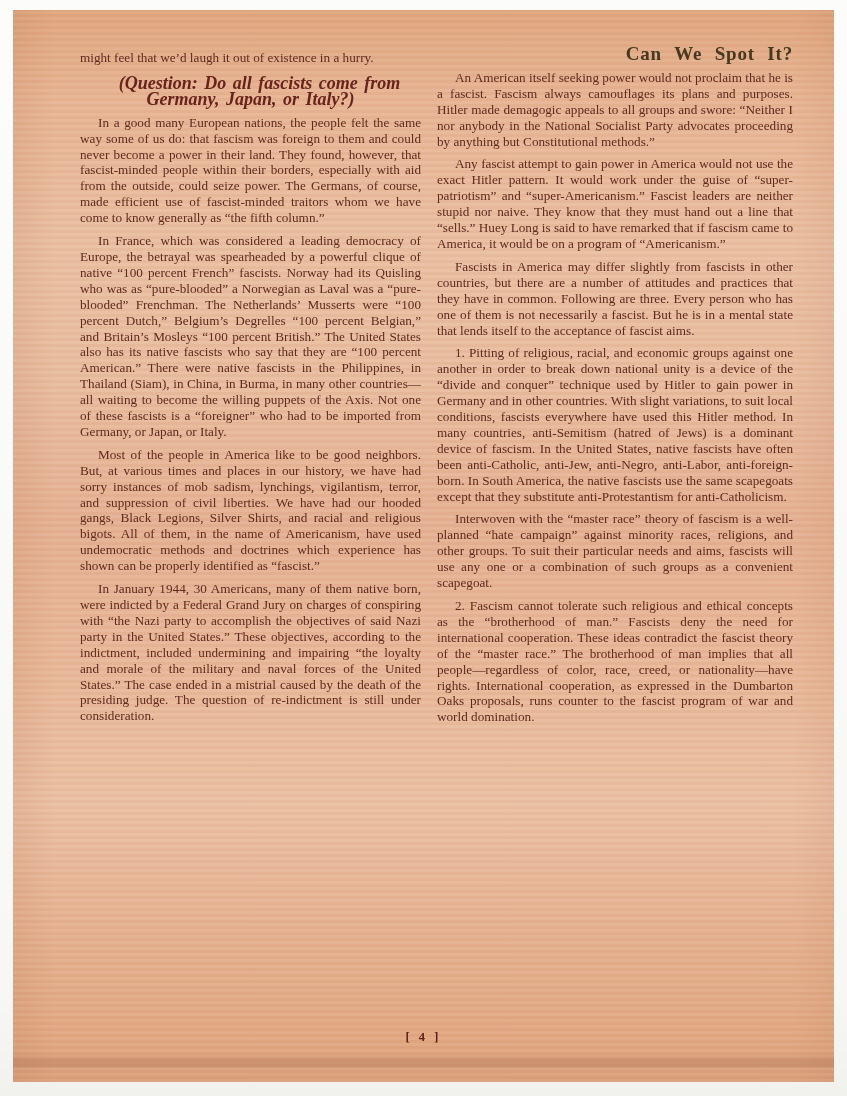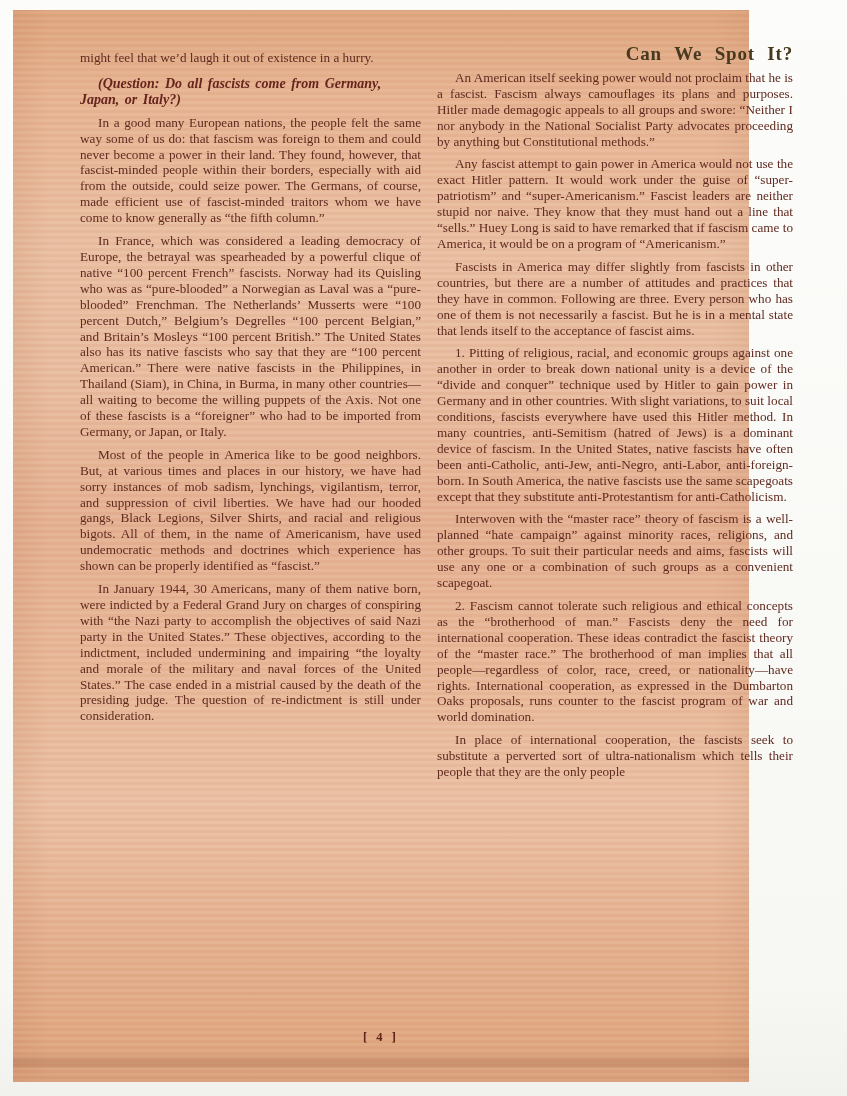--- a/index.html
+++ b/index.html
@@ -10,21 +10,21 @@
     font-family: "Liberation Serif", "DejaVu Serif", serif;
   }
   .scan-frame {
     position: relative;
     width: 847px; height: 1096px;
     background: linear-gradient(180deg, #fcfcfa 0%, #f7f7f4 90%, #f1f1ee 100%);
   }
   .paper {
     position: absolute;
     left: 13px; top: 10px;
-    width: 736px; height: 1072px;
+    width: 821px; height: 1072px;
     background:
       repeating-linear-gradient(0deg,
         rgba(255,245,235,0.05) 0px, rgba(255,245,235,0.05) 3px,
         rgba(170,95,60,0.05) 3px, rgba(170,95,60,0.05) 6px),
       linear-gradient(to right,
         rgba(175,100,65,0.13) 0%, rgba(175,100,65,0.0) 5%,
         rgba(175,100,65,0.0) 95%, rgba(175,100,65,0.10) 100%),
       linear-gradient(180deg,
         #dfa67f 0%, #e7b492 8%, #eabfa2 22%, #e9bda0 34%,
         #e5b192 48%, #e8b898 62%, #ebc0a4 74%, #e5b190 86%,
@@ -49,25 +49,25 @@
   .col-right { left: 424px; top: 36px; width: 356px; }
   .para {
     margin: 0 0 7px 0;
     text-indent: 18px;
   }
   .para.no-indent { text-indent: 0; }
   .question {
     margin: 10px 0 7px 0;
     font-weight: bold;
     font-style: italic;
-    font-size: 14px;
+    font-size: 18px;
     color: #66241c;
     text-indent: 18px;
     word-spacing: 2px;
-    text-align: left;
+    text-align: center;
   }
   .section-heading {
     margin: 0 0 8px 0;
     font-size: 19px;
     font-weight: bold;
     color: #47391f;
     letter-spacing: 0.8px;
     word-spacing: 7px;
     text-align: right;
     text-indent: 0;
@@ -97,17 +97,16 @@
         <p class="para">In January 1944, 30 Americans, many of them native born, were indicted by a Federal Grand Jury on charges of conspiring with “the Nazi party to accomplish the objectives of said Nazi party in the United States.” These objectives, according to the indictment, included undermining and impairing “the loyalty and morale of the military and naval forces of the United States.” The case ended in a mistrial caused by the death of the presiding judge. The question of re-indictment is still under consideration.</p>
       </div>
     <div class="column col-right">
         <h2 class="section-heading">Can We Spot It?</h2>
         <p class="para">An American itself seeking power would not proclaim that he is a fascist. Fascism always camouflages its plans and purposes. Hitler made demagogic appeals to all groups and swore: “Neither I nor anybody in the National Socialist Party advocates proceeding by anything but Constitutional methods.”</p>
         <p class="para">Any fascist attempt to gain power in America would not use the exact Hitler pattern. It would work under the guise of “super-patriotism” and “super-Americanism.” Fascist leaders are neither stupid nor naive. They know that they must hand out a line that “sells.” Huey Long is said to have remarked that if fascism came to America, it would be on a program of “Americanism.”</p>
         <p class="para">Fascists in America may differ slightly from fascists in other countries, but there are a number of attitudes and practices that they have in common. Following are three. Every person who has one of them is not necessarily a fascist. But he is in a mental state that lends itself to the acceptance of fascist aims.</p>
         <p class="para">1. Pitting of religious, racial, and economic groups against one another in order to break down national unity is a device of the “divide and conquer” technique used by Hitler to gain power in Germany and in other countries. With slight variations, to suit local conditions, fascists everywhere have used this Hitler method. In many countries, anti-Semitism (hatred of Jews) is a dominant device of fascism. In the United States, native fascists have often been anti-Catholic, anti-Jew, anti-Negro, anti-Labor, anti-foreign-born. In South America, the native fascists use the same scapegoats except that they substitute anti-Protestantism for anti-Catholicism.</p>
         <p class="para">Interwoven with the “master race” theory of fascism is a well-planned “hate campaign” against minority races, religions, and other groups. To suit their particular needs and aims, fascists will use any one or a combination of such groups as a convenient scapegoat.</p>
         <p class="para">2. Fascism cannot tolerate such religious and ethical concepts as the “brotherhood of man.” Fascists deny the need for international cooperation. These ideas contradict the fascist theory of the “master race.” The brotherhood of man implies that all people—regardless of color, race, creed, or nationality—have rights. International cooperation, as expressed in the Dumbarton Oaks proposals, runs counter to the fascist program of war and world domination.</p>
-        <p class="para">In place of international cooperation, the fascists seek to substitute a perverted sort of ultra-nationalism which tells their people that they are the only people</p>
       </div>
     <div class="folio">[ 4 ]</div>
   </div>
 </div>
 
 </body></html>

